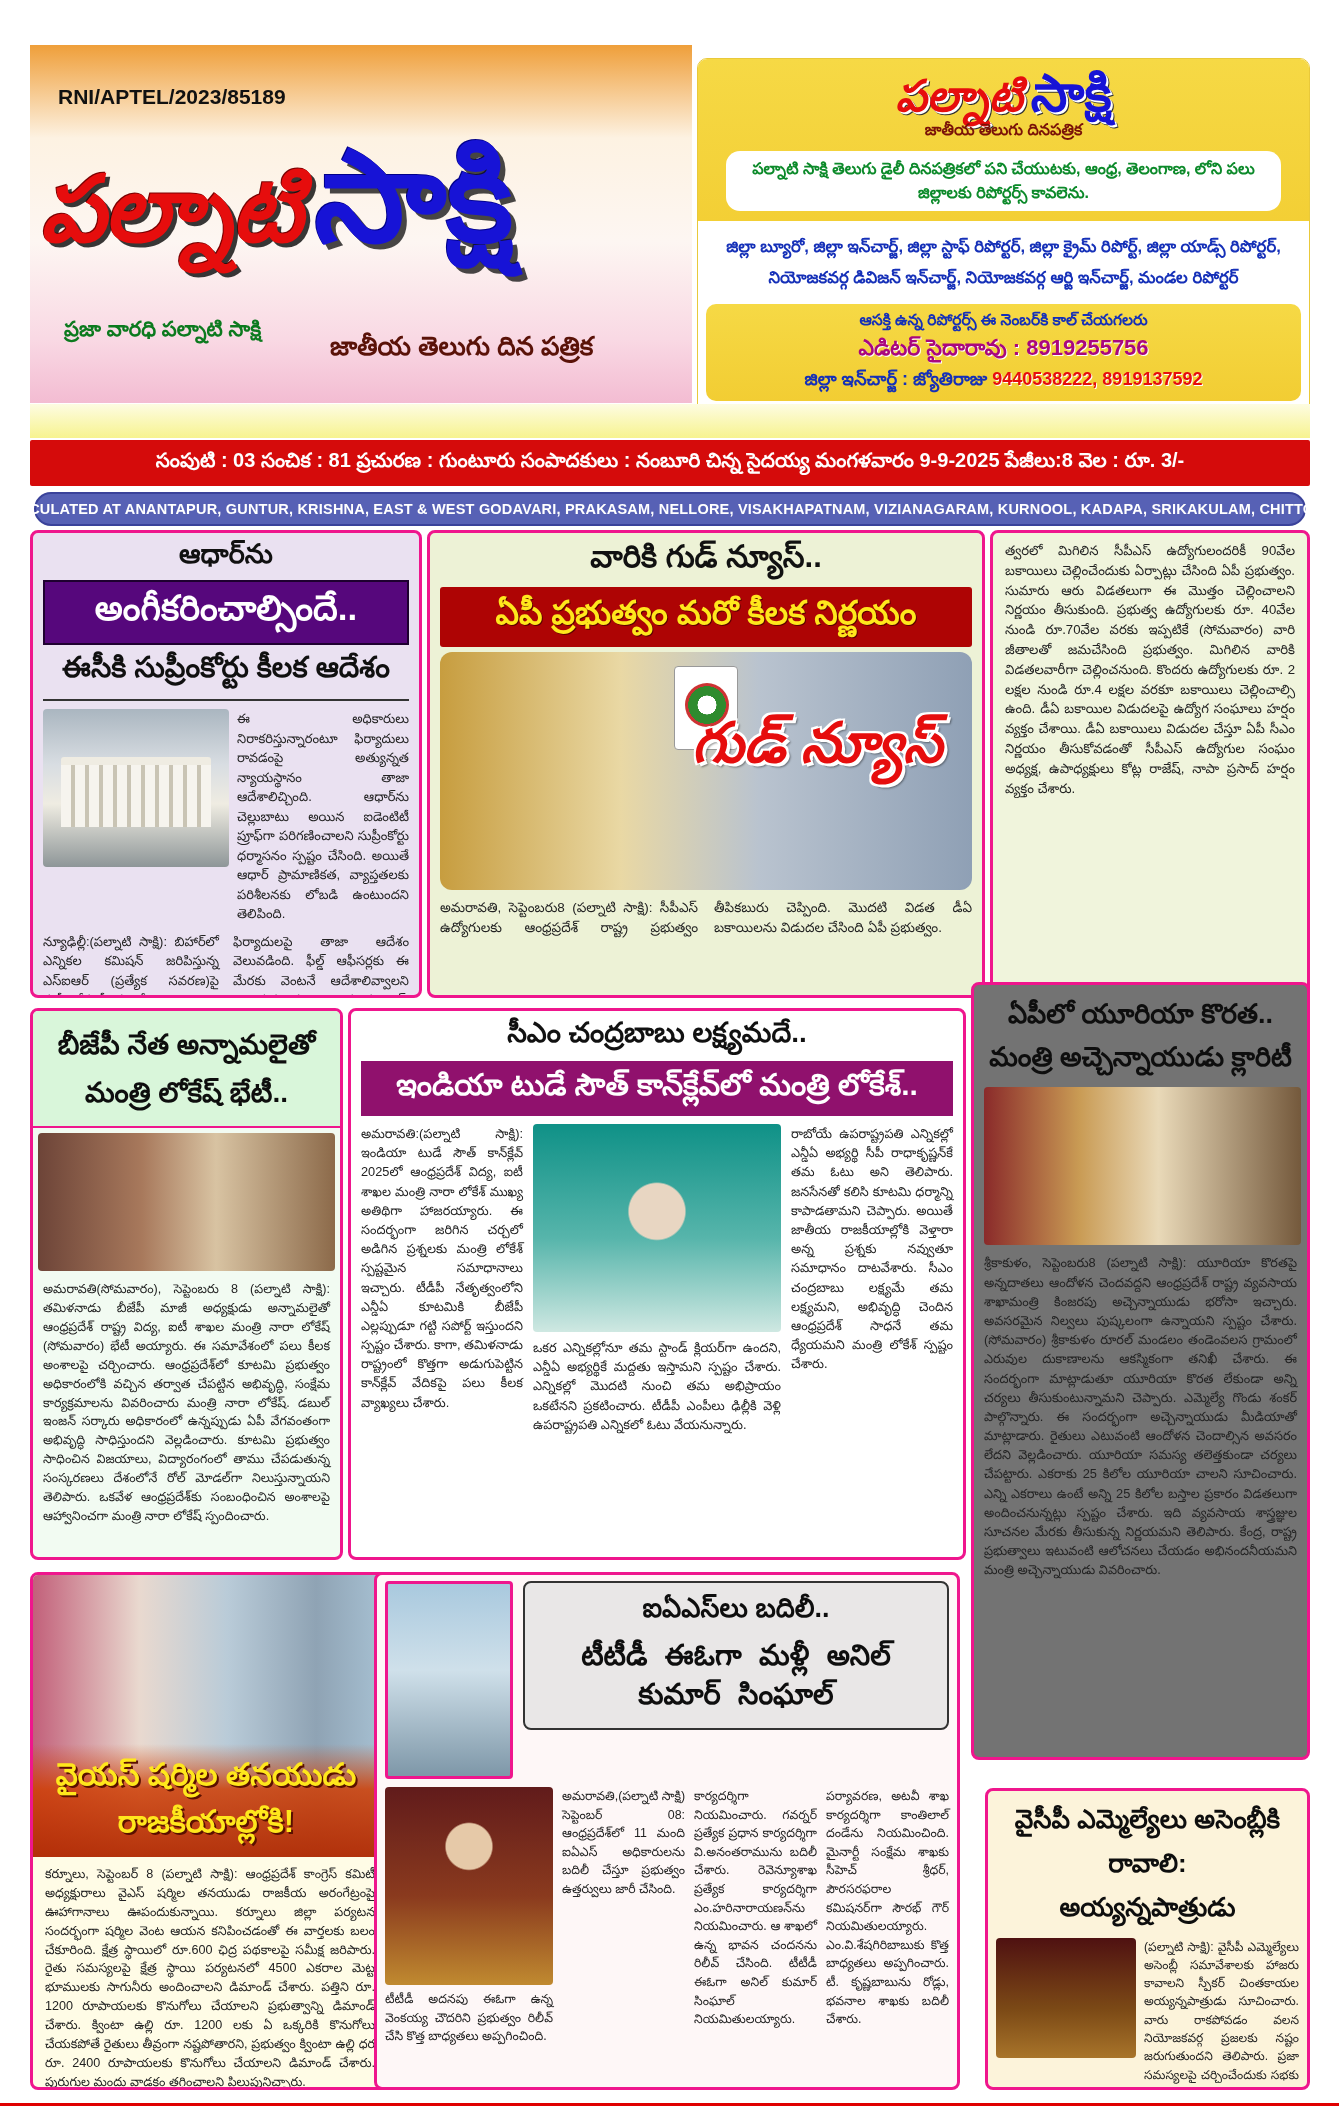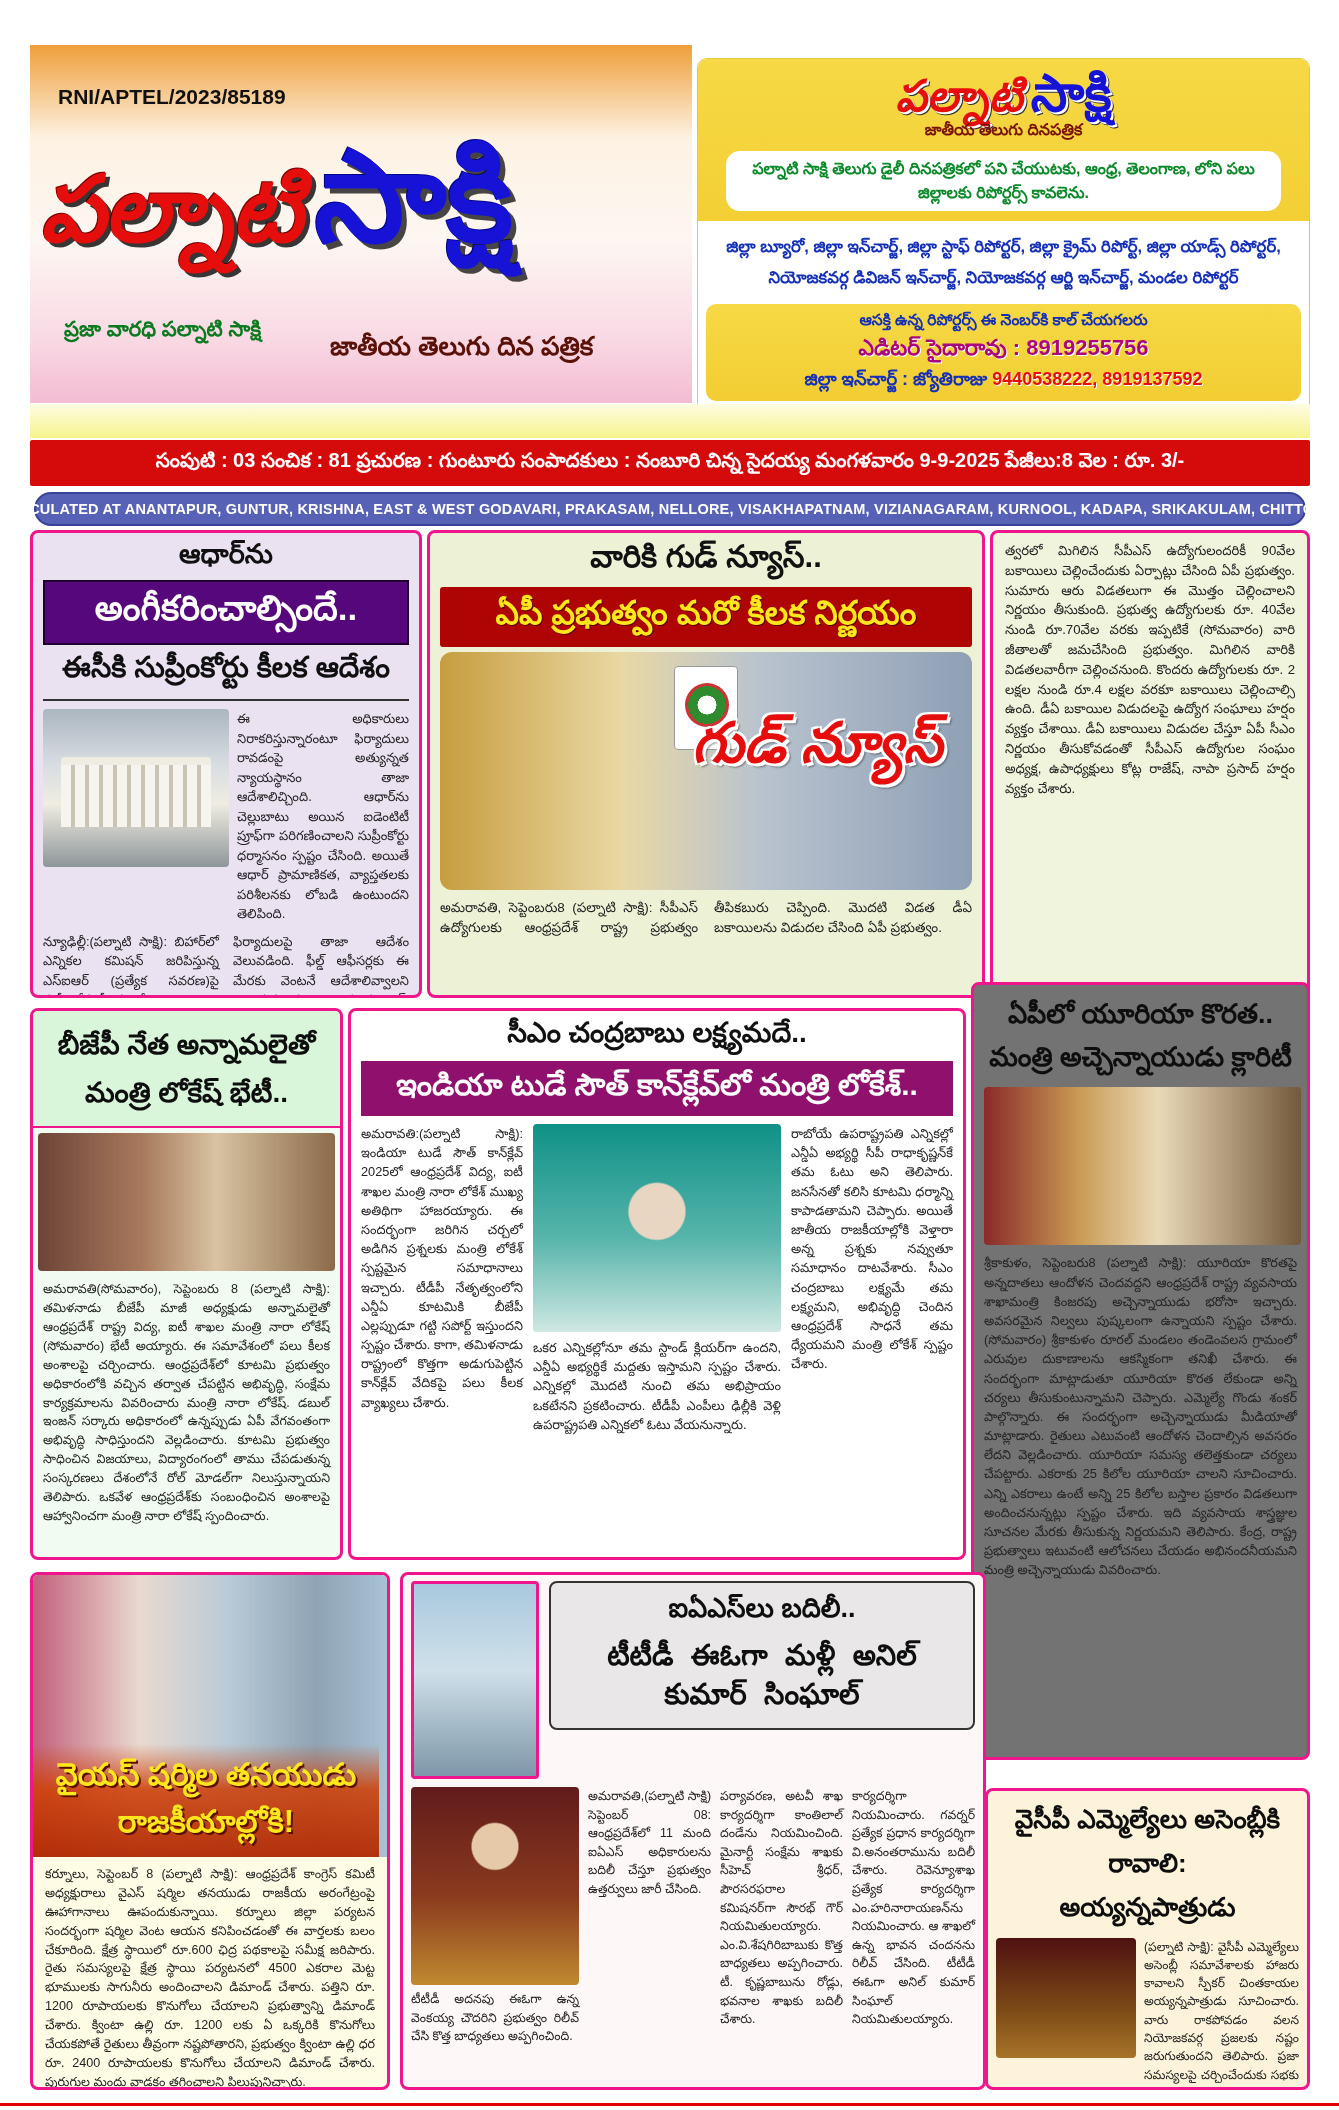--- a/index.html
+++ b/index.html
@@ -121,21 +121,21 @@
   #box-sharmila{left:30px;top:1572px;width:360px;height:518px;background:#fffce6;padding:0;}
   .sh-photo{position:relative;width:100%;height:282px;
     background:linear-gradient(90deg,#c2607a 0%,#e9d9cf 30%,#b9cbd8 55%,#8fa3b4 80%,#a8c2d4 100%);}
   .sh-overlay{position:absolute;left:0;right:8px;bottom:0;padding:8px 4px 12px;text-align:center;
     background:linear-gradient(180deg,rgba(214,72,12,0) 0%,rgba(206,64,8,.88) 40%,rgba(178,44,4,.96) 100%);
     color:#ffe71c;font-size:31px;font-weight:bold;line-height:1.5;
     text-shadow:2px 2px 0 #5a1000;}
   .sh-body{padding:8px 12px;font-size:12.6px;}
 
   
-  #box-ias{left:400px;top:1572px;width:586px;height:518px;background:#fef7f7;padding:6px 8px;}
+  #box-ias{left:374px;top:1572px;width:586px;height:518px;background:#fef7f7;padding:6px 8px;}
   .ias-top{display:flex;gap:10px;}
   .ph-walk{width:128px;height:198px;border:3px solid #ef168d;border-radius:4px;
     background:linear-gradient(180deg,#a9c9de 0%,#cfe0ea 45%,#7e97a8 100%);}
   .ias-headbox{flex:1;background:#e9e7e7;border:2px solid #333;border-radius:8px;padding:10px 8px;
     text-align:center;align-self:flex-start;}
   .ias-kicker{font-size:27px;font-weight:bold;color:#0e0e0e;}
   .ias-headline{font-size:29px;font-weight:bold;color:#0e0e0e;margin-top:10px;font-family:Liberation Mono, monospace;}
   .ias-grid{display:grid;grid-template-columns:168px 1fr 1fr 1fr;gap:9px;margin-top:8px;}
   .ph-singhal{width:168px;height:198px;
     background:radial-gradient(circle at 50% 30%,#e6c9a8 0 14%,transparent 15%),
@@ -261,22 +261,22 @@
         <div class="ias-kicker">ఐఏఎస్‌లు బదిలీ..</div>
         <div class="ias-headline">టీటీడీ ఈఓగా మళ్లీ అనిల్ కుమార్ సింఘాల్</div>
       </div>
     </div>
     <div class="ias-grid">
       <div>
         <div class="photo ph-singhal"></div>
         <div class="tg ias-underphoto">టీటీడీ అదనపు ఈఓగా ఉన్న వెంకయ్య చౌదరిని ప్రభుత్వం రిలీవ్ చేసి కొత్త బాధ్యతలు అప్పగించింది.</div>
       </div>
       <div class="tg ias-col">అమరావతి,(పల్నాటి సాక్షి) సెప్టెంబర్ 08: ఆంధ్రప్రదేశ్‌లో 11 మంది ఐఏఎస్ అధికారులను బదిలీ చేస్తూ ప్రభుత్వం ఉత్తర్వులు జారీ చేసింది.</div>
+      <div class="tg ias-col">కార్యదర్శిగా నియమించారు. గవర్నర్ ప్రత్యేక ప్రధాన కార్యదర్శిగా వి.అనంతరామును బదిలీ చేశారు. రెవెన్యూశాఖ ప్రత్యేక కార్యదర్శిగా ఎం.హరినారాయణన్‌ను నియమించారు. ఆ శాఖలో ఉన్న భావన చందనను రిలీవ్ చేసింది. టీటీడీ ఈఓగా అనిల్ కుమార్ సింఘాల్ నియమితులయ్యారు.</div>
       <div class="tg ias-col">పర్యావరణ, అటవీ శాఖ కార్యదర్శిగా కాంతిలాల్ దండేను నియమించింది. మైనార్టీ సంక్షేమ శాఖకు సీహెచ్ శ్రీధర్, పౌరసరఫరాల కమిషనర్‌గా సౌరభ్ గౌర్ నియమితులయ్యారు. ఎం.వి.శేషగిరిబాబుకు కొత్త బాధ్యతలు అప్పగించారు. టీ. కృష్ణబాబును రోడ్లు, భవనాల శాఖకు బదిలీ చేశారు.</div>
-      <div class="tg ias-col">కార్యదర్శిగా నియమించారు. గవర్నర్ ప్రత్యేక ప్రధాన కార్యదర్శిగా వి.అనంతరామును బదిలీ చేశారు. రెవెన్యూశాఖ ప్రత్యేక కార్యదర్శిగా ఎం.హరినారాయణన్‌ను నియమించారు. ఆ శాఖలో ఉన్న భావన చందనను రిలీవ్ చేసింది. టీటీడీ ఈఓగా అనిల్ కుమార్ సింఘాల్ నియమితులయ్యారు.</div>
     </div>
   </div>
 
   <div class="abox" id="box-ycp">
     <div class="ycp-head">
       <span>వైసీపీ ఎమ్మెల్యేలు అసెంబ్లీకి రావాలి:</span><br>
       <span>అయ్యన్నపాత్రుడు</span>
     </div>
     <div class="ycp-row">
       <div class="photo ph-speaker"></div>

